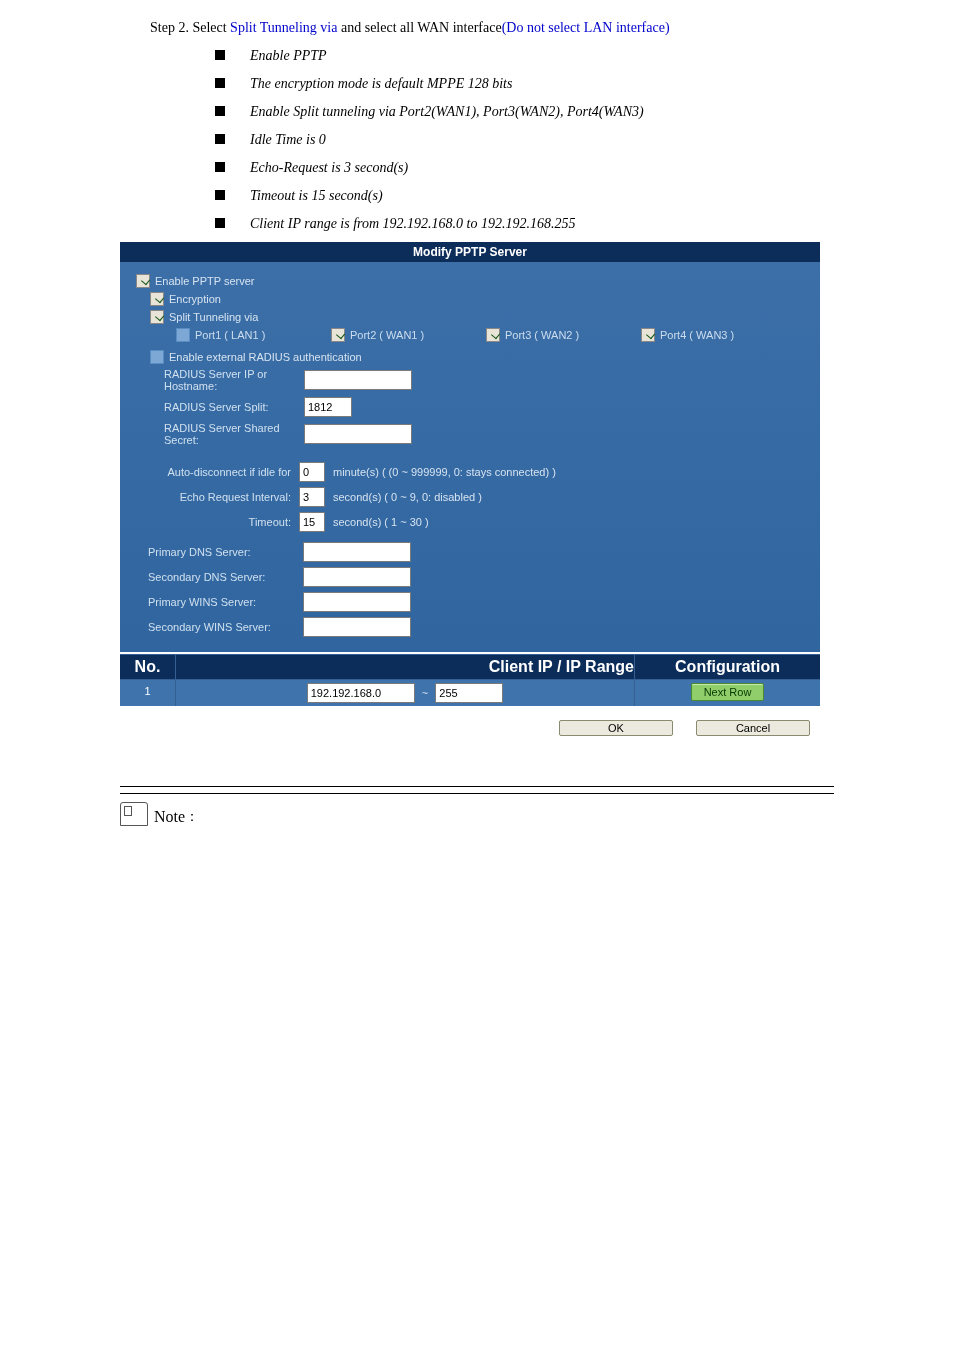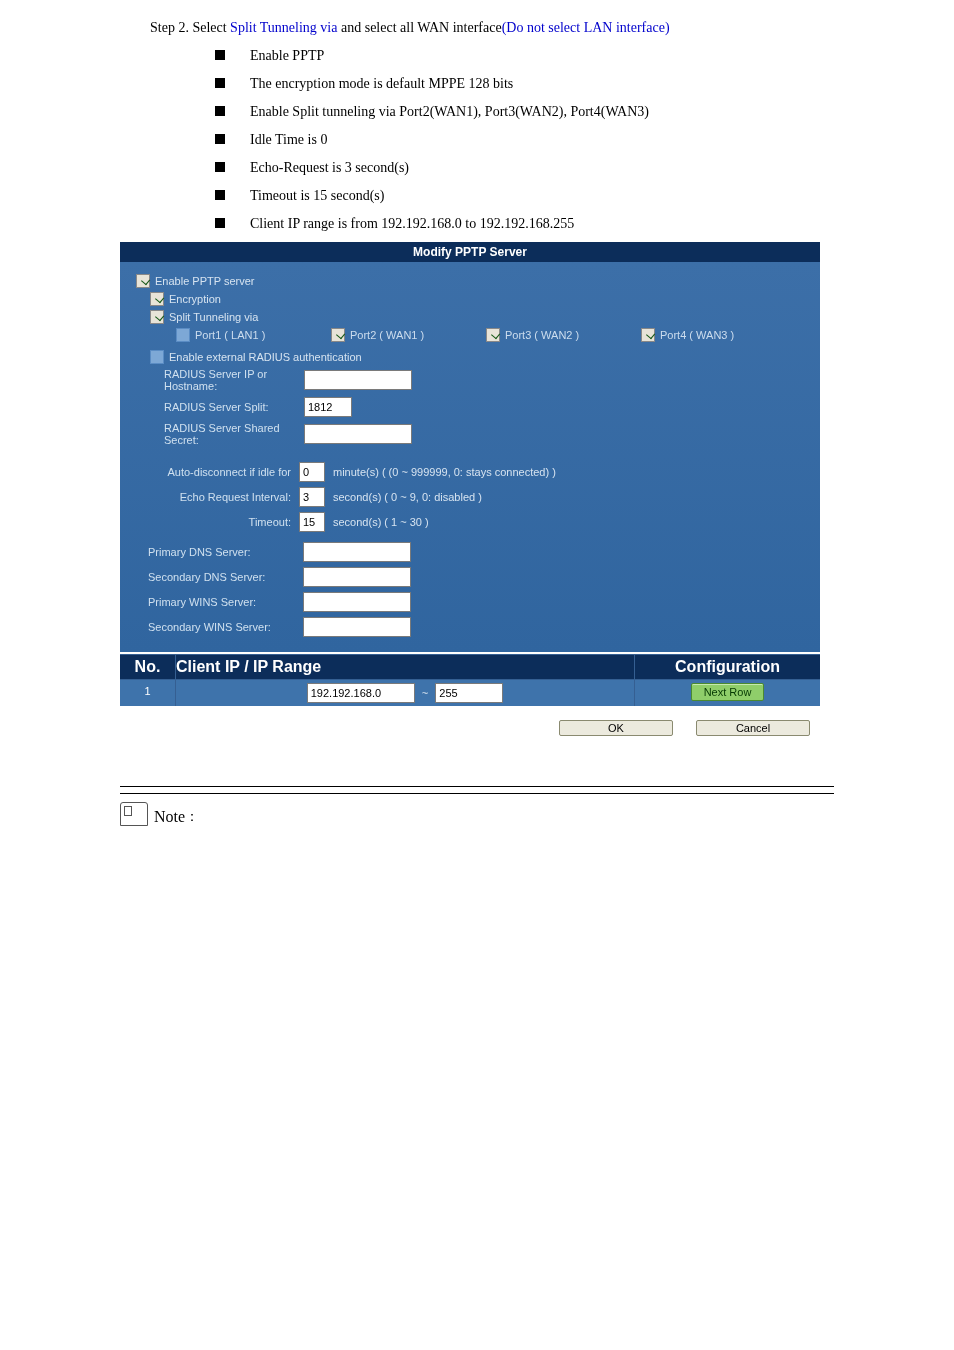--- a/index.html
+++ b/index.html
@@ -7,21 +7,21 @@
     padding: 20px 60px;
     font-family: "Times New Roman", serif;
     font-size: 14px;
     color: #000;
     background: #fff;
     width: 954px;
     box-sizing: border-box;
   }
   .step-block { margin-left: 90px; margin-bottom: 10px; }
   .blue { color: #0000cc; }
-  .bullet-list { margin-left: 155px; margin-top: 8px; }
+  .bullet-list { margin-left: 155px; margin-top: 8px; font-style: italic; }
   .bullet-row { margin-bottom: 10px; display: flex; align-items: baseline; }
   .bullet { width: 10px; height: 10px; background:#000; display:inline-block; margin-right: 25px; margin-top:4px; flex-shrink:0; }
   .bullet-text { }
   .ui-panel { margin: 10px 0 0 60px; width: 700px; font-family: Tahoma, Arial, sans-serif; font-size: 11px; }
   .ui-header {
     background: #0c2d5a;
     color: #fff;
     text-align: center;
     font-weight: bold;
     padding: 3px 0;
@@ -67,21 +67,21 @@
   .cia-block { margin-top:2px; }
   .cia-header {
     background:#0c2d5a; color:#fff; text-align:center; font-weight:bold;
     padding:3px 0; font-size:12px; margin-top:2px;
   }
   .cia-table-head {
     display:flex; background:#0c2d5a; color:#fff; font-weight:bold;
     font-size:16px; border-top:1px solid #355f92;
   }
   .cia-table-head .c1 { width:55px; text-align:center; padding:3px 0; border-right:1px solid #355f92;}
-  .cia-table-head .c2 { flex:1; text-align:left; padding:3px 0; border-right:1px solid #355f92;}
+  .cia-table-head .c2 { flex:1; text-align:right; padding:3px 0; border-right:1px solid #355f92;}
   .cia-table-head .c3 { width:185px; text-align:center; padding:3px 0;}
   .cia-table-row {
     display:flex; background:#3e73ab; color:#fff;
     border-top:1px solid #355f92;
   }
   .cia-table-row .c1 { width:55px; text-align:center; padding:5px 0; border-right:1px solid #355f92;}
   .cia-table-row .c2 { flex:1; text-align:center; padding:3px 0; border-right:1px solid #355f92;}
   .cia-table-row .c3 { width:185px; text-align:center; padding:3px 0;}
   .sep { color:#d6e3f0; margin:0 4px; }
   .btn-green {

